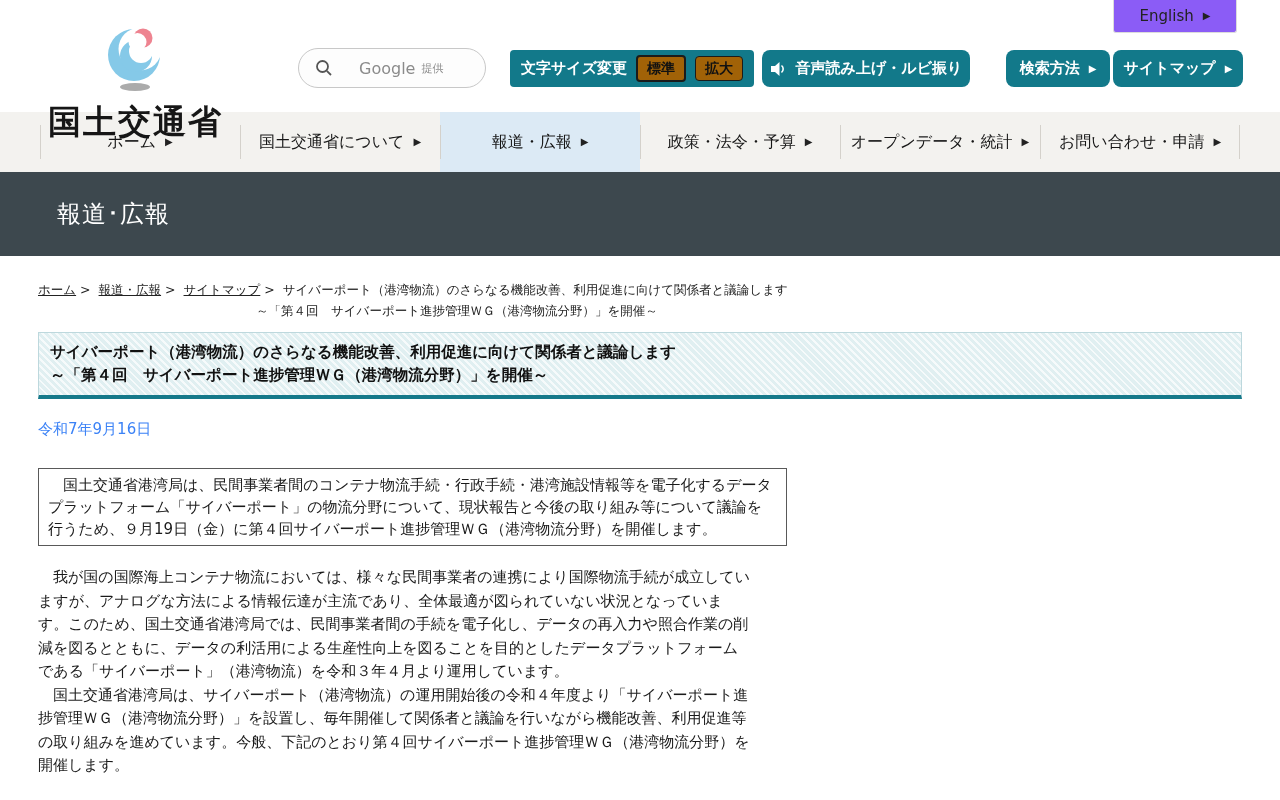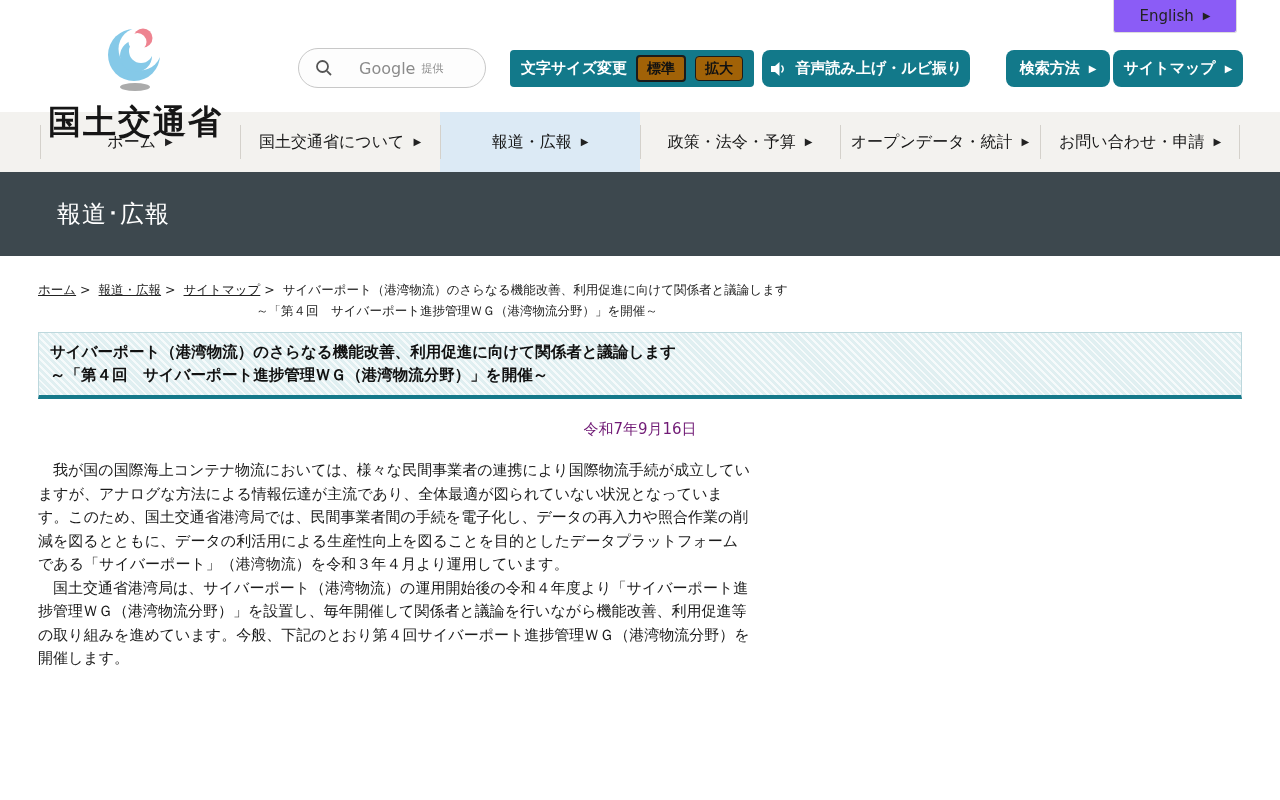--- a/index.html
+++ b/index.html
@@ -84,21 +84,21 @@
   .article-title-box {
     margin-top:11px;
     border:1px solid #bdd8dd; border-bottom:4px solid #15798a;
     background-color:#e0eff1;
     background-image:repeating-linear-gradient(45deg,
       rgba(255,255,255,0.7) 0px, rgba(255,255,255,0.7) 2px,
       rgba(255,255,255,0) 2px, rgba(255,255,255,0) 5px);
     padding:8px 11px; font-weight:bold; font-size:15.5px; line-height:23px; color:#111;
   }
 
-  .article-date { text-align:center; margin-top:21px; font-size:15px; color:#701a75; }
+  .article-date { text-align:left; margin-top:21px; font-size:15px; color:#3b82f6; }
 
   .summary-box {
     margin-top:29px; width:749px; border:1px solid #595959;
     padding:5px 9px; font-size:15px; line-height:22px; color:#1a1a1a;
   }
 
   .body-text { margin-top:20px; width:714px; font-size:15px; line-height:23.5px; color:#1a1a1a; }
   .body-text p { margin:0; }
 </style>
 </head>
@@ -201,19 +201,20 @@
     <div class="breadcrumb-line2">～「第４回　サイバーポート進捗管理ＷＧ（港湾物流分野）」を開催～</div>
   </div>
 
   <div class="article-title-box" style="border-bottom-color: rgb(21, 121, 138);">
     <div>サイバーポート（港湾物流）のさらなる機能改善、利用促進に向けて関係者と議論します</div>
     <div>～「第４回　サイバーポート進捗管理ＷＧ（港湾物流分野）」を開催～</div>
   </div>
 
   <div class="article-date">令和7年9月16日</div>
 
+  <div class="summary-box">　国土交通省港湾局は、民間事業者間のコンテナ物流手続・行政手続・港湾施設情報等を電子化するデータプラットフォーム「サイバーポート」の物流分野について、現状報告と今後の取り組み等について議論を行うため、９月19日（金）に第４回サイバーポート進捗管理ＷＧ（港湾物流分野）を開催します。</div>
 
   <div class="body-text">
     <p>　我が国の国際海上コンテナ物流においては、様々な民間事業者の連携により国際物流手続が成立していますが、アナログな方法による情報伝達が主流であり、全体最適が図られていない状況となっています。このため、国土交通省港湾局では、民間事業者間の手続を電子化し、データの再入力や照合作業の削減を図るとともに、データの利活用による生産性向上を図ることを目的としたデータプラットフォームである「サイバーポート」（港湾物流）を令和３年４月より運用しています。</p>
     <p>　国土交通省港湾局は、サイバーポート（港湾物流）の運用開始後の令和４年度より「サイバーポート進捗管理ＷＧ（港湾物流分野）」を設置し、毎年開催して関係者と議論を行いながら機能改善、利用促進等の取り組みを進めています。今般、下記のとおり第４回サイバーポート進捗管理ＷＧ（港湾物流分野）を開催します。</p>
   </div>
 
 </main>
 
 </body></html>

